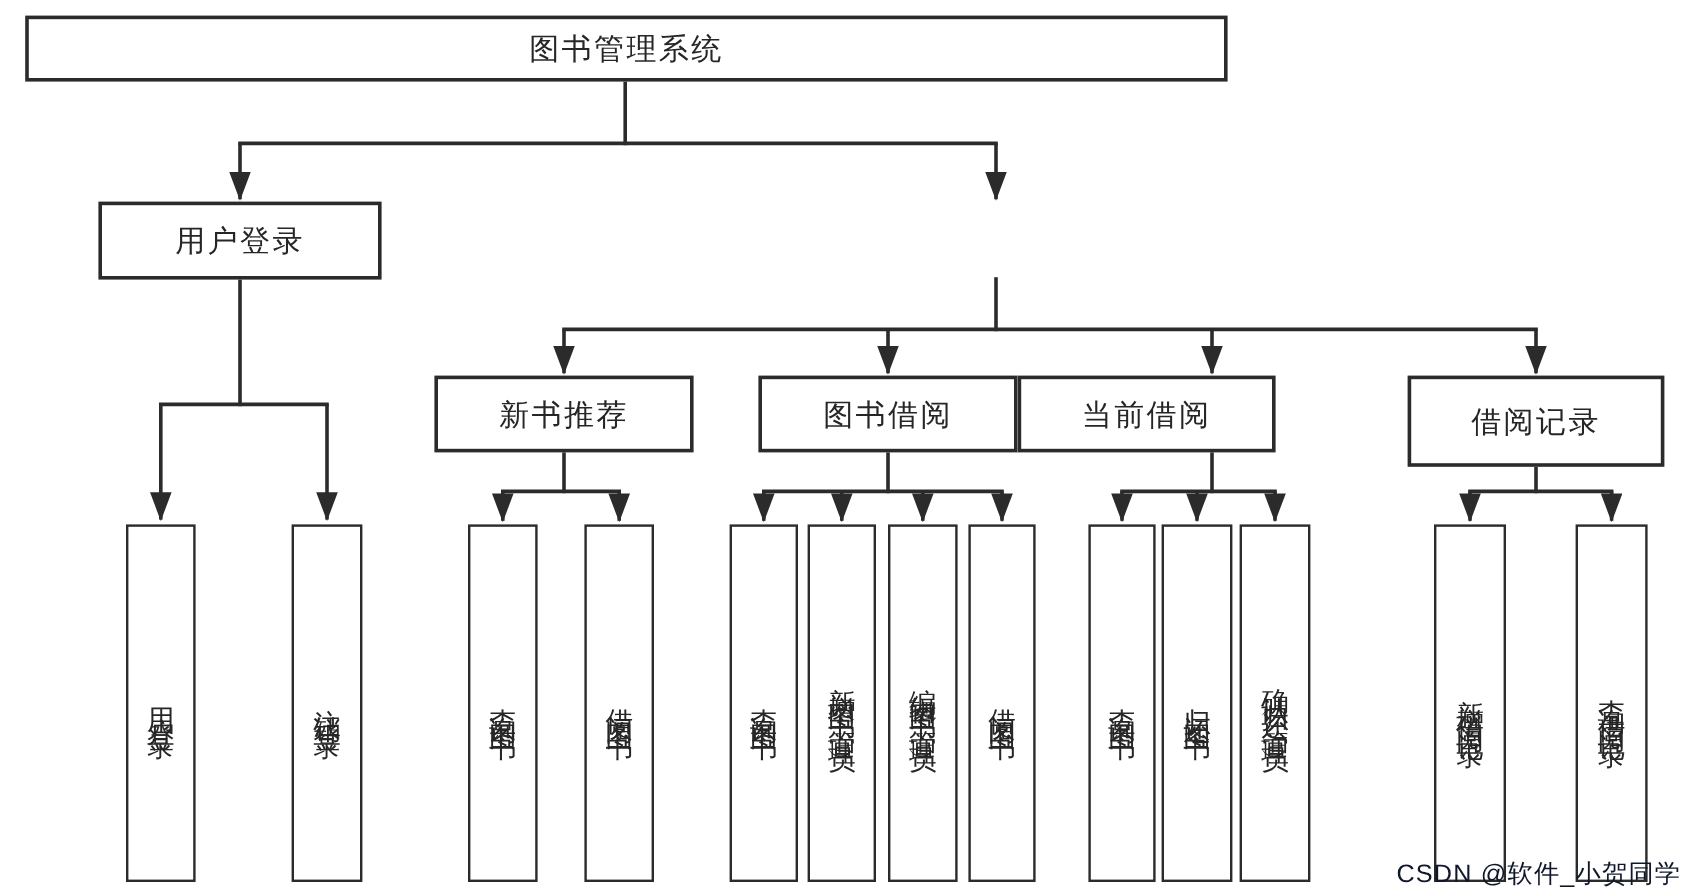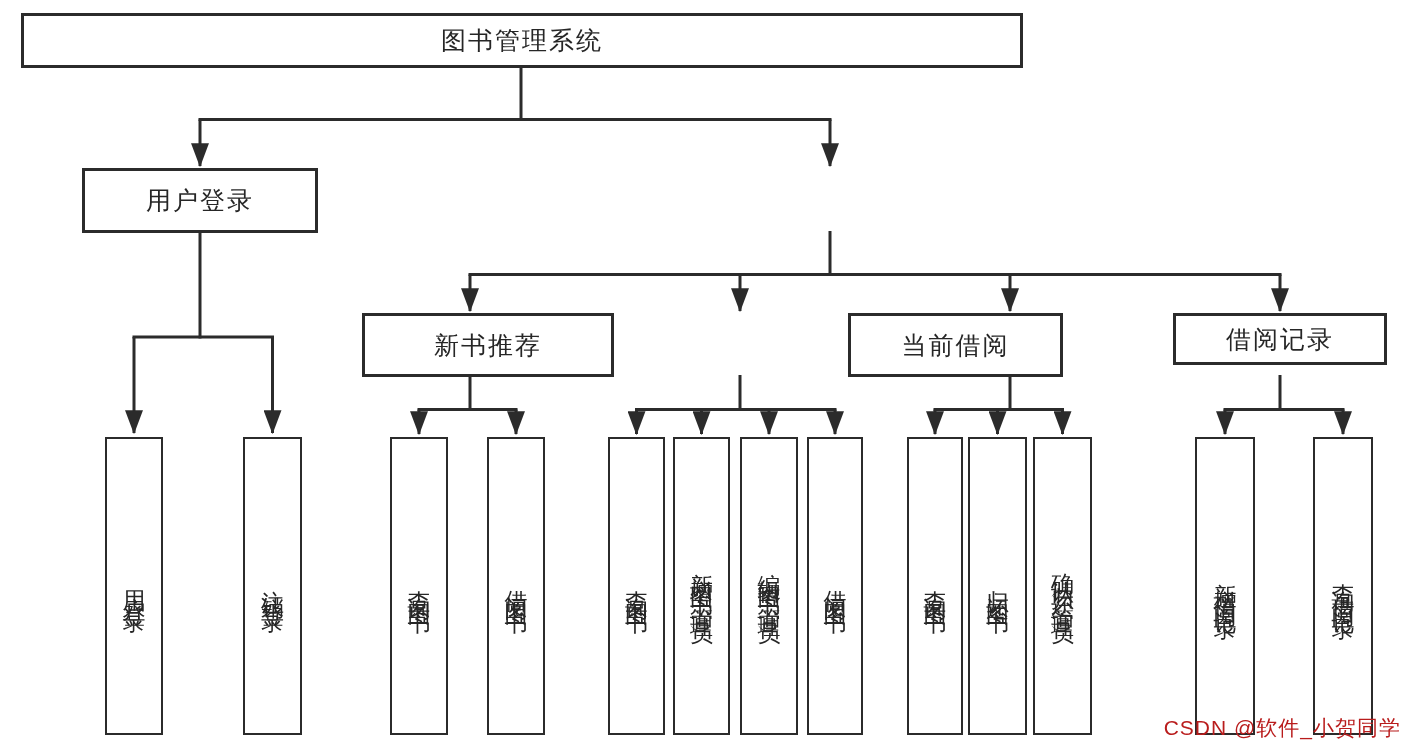--- a/index.html
+++ b/index.html
@@ -14,21 +14,21 @@
     display:flex;align-items:center;justify-content:center;
   }
   .node.h{font-size:25px;letter-spacing:2px;white-space:nowrap;}
   .node.v{
     border-width:2.5px;
     writing-mode:vertical-rl;text-orientation:mixed;
     font-size:23px;letter-spacing:7px;line-height:1;
   }
   .watermark{
     position:absolute;right:4px;bottom:5px;
-    font-size:21px;color:#b91c1c;letter-spacing:1px;white-space:nowrap;
+    font-size:21px;color:#0f172a;letter-spacing:1px;white-space:nowrap;
   }
 </style>
 </head>
 <body>
 
 <div class="stage">
 
   <svg class="connectors" viewBox="0 0 1405 747" xmlns="http://www.w3.org/2000/svg">
     <defs>
       <marker id="arrow" markerWidth="8" markerHeight="6" refX="7.6" refY="3" orient="auto">
@@ -76,23 +76,24 @@
       <line x1="1223.5" y1="409.5" x2="1344.5" y2="409.5"></line>
       <line x1="1225" y1="409.5" x2="1225" y2="434" marker-end="url(#arrow)"></line>
       <line x1="1343" y1="409.5" x2="1343" y2="434" marker-end="url(#arrow)"></line>
     </g>
   </svg>
 
   <div class="node h" style="left:21px;top:13px;width:1002px;height:55px;">图书管理系统</div>
 
   <div class="node h" style="left:82px;top:168px;width:236px;height:65px;">用户登录</div>
 
-  <div class="node h" style="left:362px;top:313px;width:252px;height:64px;">新书推荐</div>
+  <div class="node h" style="left:362px;top:313px;width:216px;height:64px;">新书推荐</div>
+  <div class="node h" style="left:632px;top:313px;width:216px;height:64px;">图书借阅</div>
   <div class="node h" style="left:848px;top:313px;width:215px;height:64px;">当前借阅</div>
-  <div class="node h" style="left:1173px;top:313px;width:214px;height:52px;text-align:right;">借阅记录</div>
+  <div class="node h" style="left:1173px;top:313px;width:214px;height:76px;text-align:right;">借阅记录</div>
 
   <div class="node v" style="left:105px;top:437px;width:58px;height:298px;">用户登录</div>
   <div class="node v" style="left:243px;top:437px;width:59px;height:298px;">注销登录</div>
   <div class="node v" style="left:390px;top:437px;width:58px;height:298px;">查询图书</div>
   <div class="node v" style="left:487px;top:437px;width:58px;height:298px;">借阅图书</div>
   <div class="node v" style="left:608px;top:437px;width:57px;height:298px;">查询图书</div>
   <div class="node v" style="left:673px;top:437px;width:57px;height:298px;">新增图书（管理员）</div>
   <div class="node v" style="left:740px;top:437px;width:58px;height:298px;">编辑图书（管理员）</div>
   <div class="node v" style="left:807px;top:437px;width:56px;height:298px;">借阅图书</div>
   <div class="node v" style="left:907px;top:437px;width:56px;height:298px;">查询图书</div>

